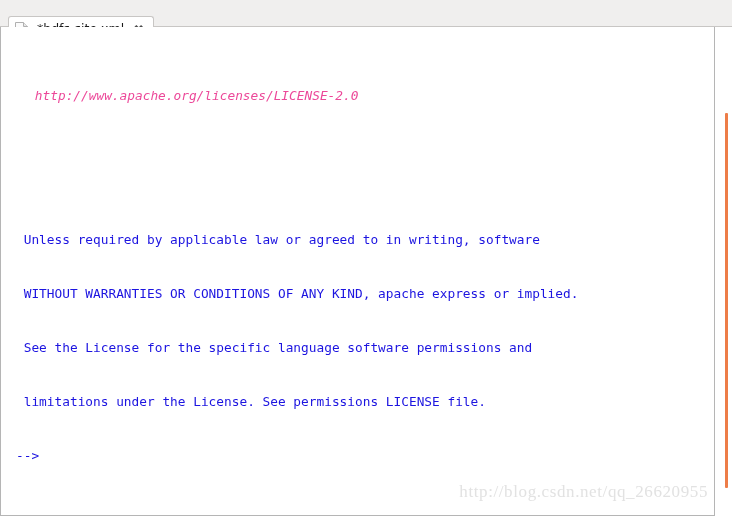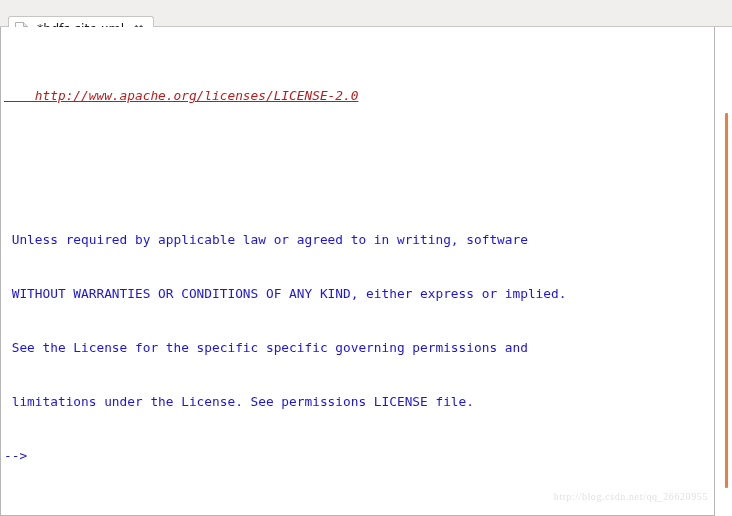--- a/index.html
+++ b/index.html
@@ -93,25 +93,24 @@
   }
   .code {
     font-family: "DejaVu Sans Mono", monospace;
     font-size: 12.8px;
     line-height: 18px;
     padding: 6px 0 0 3px;
     white-space: pre;
     color: #2b2b2b;
   }
   .ln { display: block; height: 18px; }
-  .cm { color: #1c14e0; }          
+  .cm { color: #1c14e0; margin-left: 12px; }          
   .url {
-    color: #b91c1c;
+    color: #ec4899;
     font-style: italic;
-    text-decoration: underline;
   }
 
   
   .gutter {
     position: absolute;
     right: 0;
     top: 0;
     width: 17px;
     height: 100%;
     background: #ffffff;
@@ -126,21 +125,21 @@
     background: #ed7d48;
     border-radius: 1px;
   }
 
   
   .watermark {
     position: absolute;
     right: 24px;
     bottom: 14px;
     font-family: "Liberation Serif", serif;
-    font-size: 10px;
+    font-size: 17px;
     letter-spacing: 0.6px;
     color: #e2e2e2;
     white-space: nowrap;
     user-select: none;
   }
 </style>
 </head>
 <body>
 
 <div id="app">
@@ -162,22 +161,22 @@
   <div class="editor-wrap">
 
     <div class="editor">
       <div class="code">
 
         <span class="ln"><span class="url">    http://www.apache.org/licenses/LICENSE-2.0</span></span>
 
         <span class="ln">&nbsp;</span>
 
         <span class="ln"><span class="cm"> Unless required by applicable law or agreed to in writing, software</span></span>
-        <span class="ln"><span class="cm"> WITHOUT WARRANTIES OR CONDITIONS OF ANY KIND, either express or implied.</span></span>
-        <span class="ln"><span class="cm"> See the License for the specific specific governing permissions and</span></span>
+        <span class="ln"><span class="cm"> WITHOUT WARRANTIES OR CONDITIONS OF ANY KIND, apache express or implied.</span></span>
+        <span class="ln"><span class="cm"> See the License for the specific language software permissions and</span></span>
         <span class="ln"><span class="cm"> limitations under the License. See permissions LICENSE file.</span></span>
         <span class="ln"><span class="cm">--&gt;</span></span>
 
         
 
         
 
         
 
         

